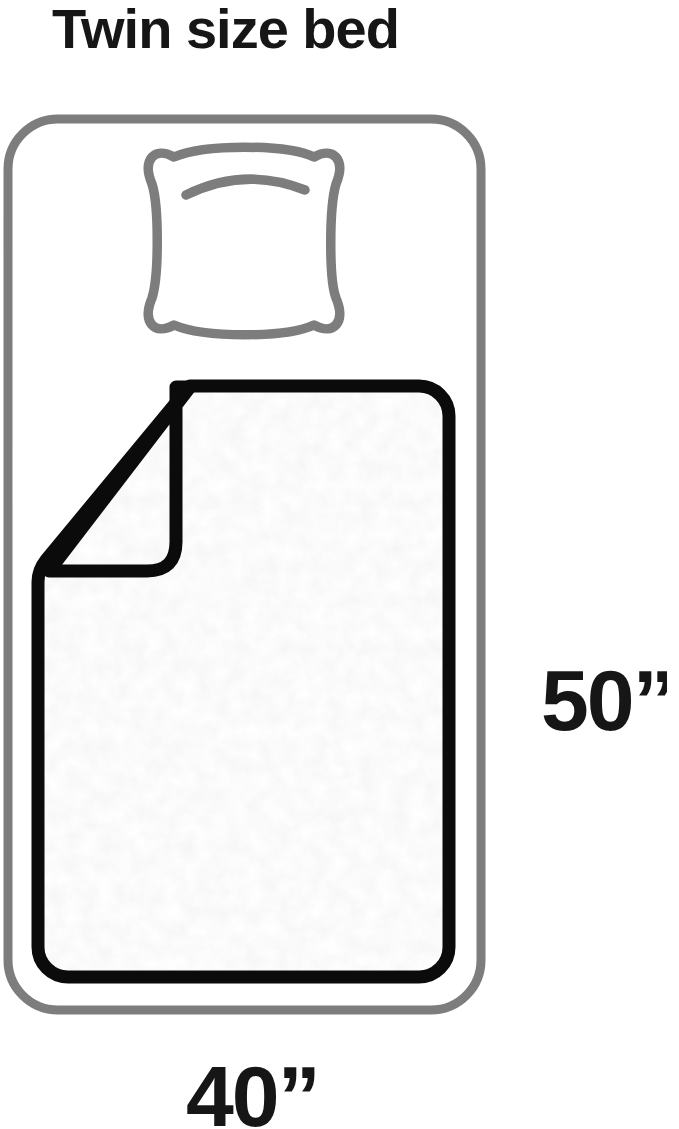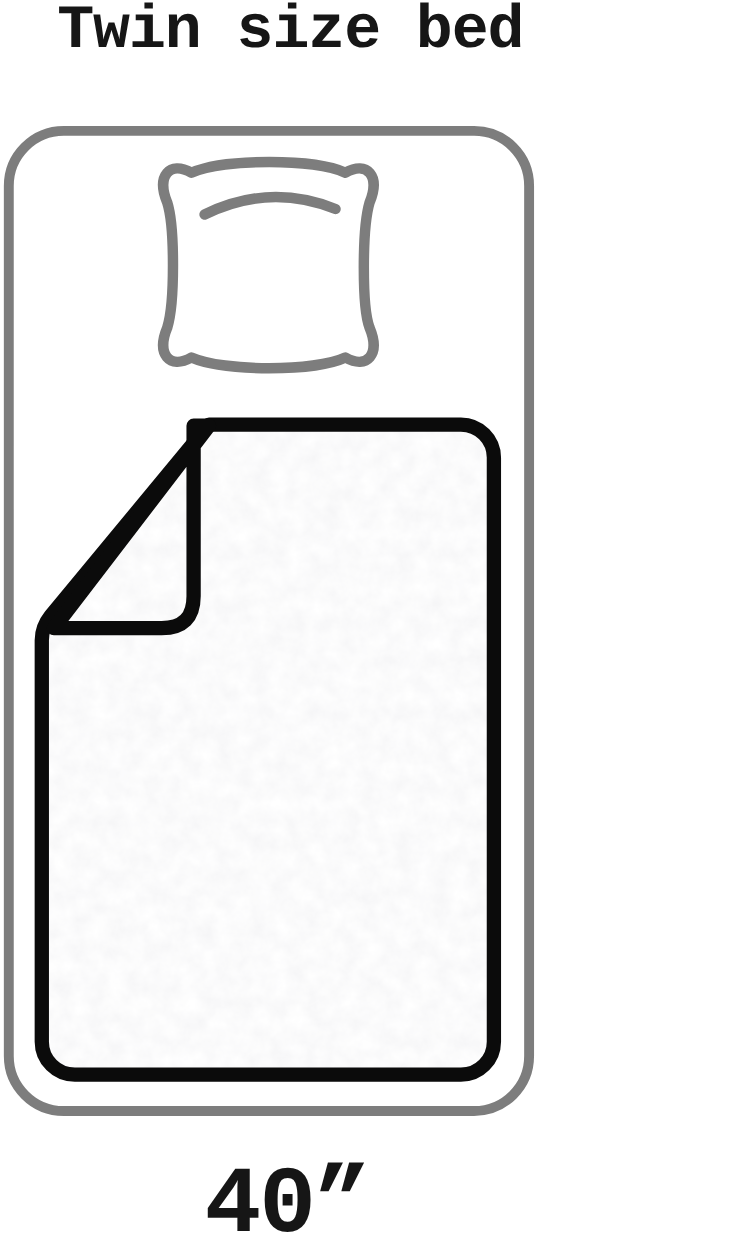--- a/index.html
+++ b/index.html
@@ -7,21 +7,21 @@
     --ink:#0b0b0b;
     --text:#161616;
     --bg:#ffffff;
   }
   html,body{margin:0;padding:0;background:var(--bg);}
   .canvas{
     position:relative;
     width:667px;height:1129px;
     background:var(--bg);
     overflow:hidden;
-    font-family:Liberation Mono, monospace;
+    font-family:Liberation Sans, sans-serif;
   }
   .diagram-title{
     position:absolute;
     left:52px; top:-4px;
     font-size:56px;
     font-weight:700;
     letter-spacing:-1px;
     color:var(--text);
     white-space:nowrap;
   }
@@ -83,16 +83,17 @@
     </g>
 
     <rect x="28" y="372" width="432" height="614" clip-path="url(#blanket-clip)" filter="url(#fleece)"></rect>
 
     <g fill="none" stroke="var(--ink)" stroke-width="13" stroke-linecap="round" stroke-linejoin="round">
       <path d="M 190 386 H 419 A 30 30 0 0 1 449 416 V 947 A 30 30 0 0 1 419 977 H 68 A 30 30 0 0 1 38 947 V 582 Q 38 570 46 560 Z"></path>
       <path d="M 190 387 L 176 387 L 176 542 Q 176 571 147 571 L 49 571 Z"></path>
     </g>
   </svg>
 
+  <div class="dim-label height">50”</div>
 
   <div class="dim-label width">40”</div>
 
 </div>
 
 </body></html>

